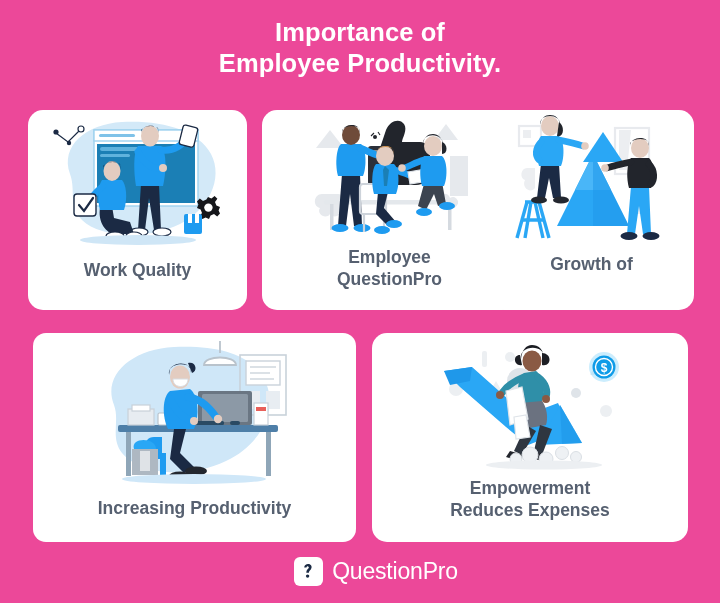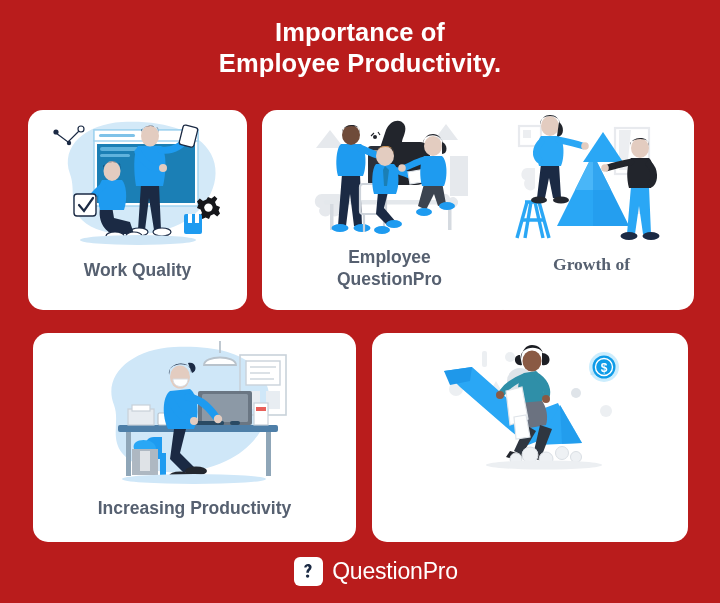--- a/index.html
+++ b/index.html
@@ -11,21 +11,21 @@
     width: 720px;
     height: 603px;
     overflow: hidden;
     background: #1f3789;
     font-family: "Liberation Sans", sans-serif;
   }
   #infographic {
     position: relative;
     width: 720px;
     height: 603px;
-    background: #b91c1c;
+    background: #ec4899;
     box-sizing: border-box;
   }
 
   
   .title-block {
     position: absolute;
     left: 0;
     top: 17px;
     width: 720px;
     text-align: center;
@@ -64,24 +64,24 @@
     font-size: 17.5px;
     line-height: 22px;
     padding: 0 6px;
     box-sizing: border-box;
   }
   .card-label .ln { display: block; white-space: nowrap; }
 
   
   #card-work-quality        { left: 28px;  top: 110px; width: 219px; height: 200px; }
   #card-employee-satisfaction { left: 262px; top: 110px; width: 255px; height: 200px; }
-  #card-growth-collaboration  { left: 489px; top: 110px; width: 205px; height: 200px; font-family: Liberation Serif, serif; }
+  #card-growth-collaboration  { left: 489px; top: 110px; width: 205px; height: 200px; }
 
   
-  #card-increasing-productivity { left: 33px;  top: 333px; width: 323px; height: 209px; }
+  #card-increasing-productivity { left: 33px;  top: 333px; width: 323px; height: 209px; border-radius: 13px; }
   #card-empowerment-expenses    { left: 372px; top: 333px; width: 316px; height: 209px; }
 
   #card-work-quality .card-art          { height: 142px; }
   #card-employee-satisfaction .card-art { height: 133px; }
   #card-growth-collaboration .card-art  { height: 137px; }
   #card-increasing-productivity .card-art { height: 155px; }
   #card-empowerment-expenses .card-art  { height: 140px; }
 
   #card-work-quality .card-label          { margin-top: 7px; }
   #card-employee-satisfaction .card-label { margin-top: 3px; }
@@ -502,20 +502,24 @@
         <g fill="#eef1f4" stroke="#dadfe4" stroke-width="1">
           <circle cx="120" cy="122" r="8"></circle>
           <circle cx="136" cy="126" r="7"></circle>
           <circle cx="152" cy="120" r="6.5"></circle>
           <circle cx="106" cy="126" r="6"></circle>
           <circle cx="166" cy="124" r="5.5"></circle>
         </g>
         <ellipse cx="134" cy="132" rx="58" ry="4.5" fill="#eceff2"></ellipse>
       </svg>
     </div>
+    <div class="card-label">
+      <span class="ln">Empowerment</span>
+      <span class="ln">Reduces Expenses</span>
+    </div>
   </div>
 
   <div class="footer">
     <span class="logo-mark">
       <svg width="21" height="21" viewBox="0 0 21 21" aria-hidden="true">
         <path d="M6.2 6.6 C6.2 3.6 9.2 2.4 11.2 3.1 C13.6 3.9 14.4 6.6 12.8 8.4 C11.8 9.5 10.9 10.1 10.9 11.8 L8.3 11.8 C8.3 9.4 9.3 8.5 10.3 7.6 C11.1 6.9 11.0 5.6 10.0 5.4 C9.0 5.2 8.5 5.9 8.5 6.6 Z" fill="#1b2a44"></path>
         <circle cx="9.6" cy="15.1" r="1.7" fill="#1b2a44"></circle>
       </svg>
     </span>
     <span class="logo-word">QuestionPro</span>

